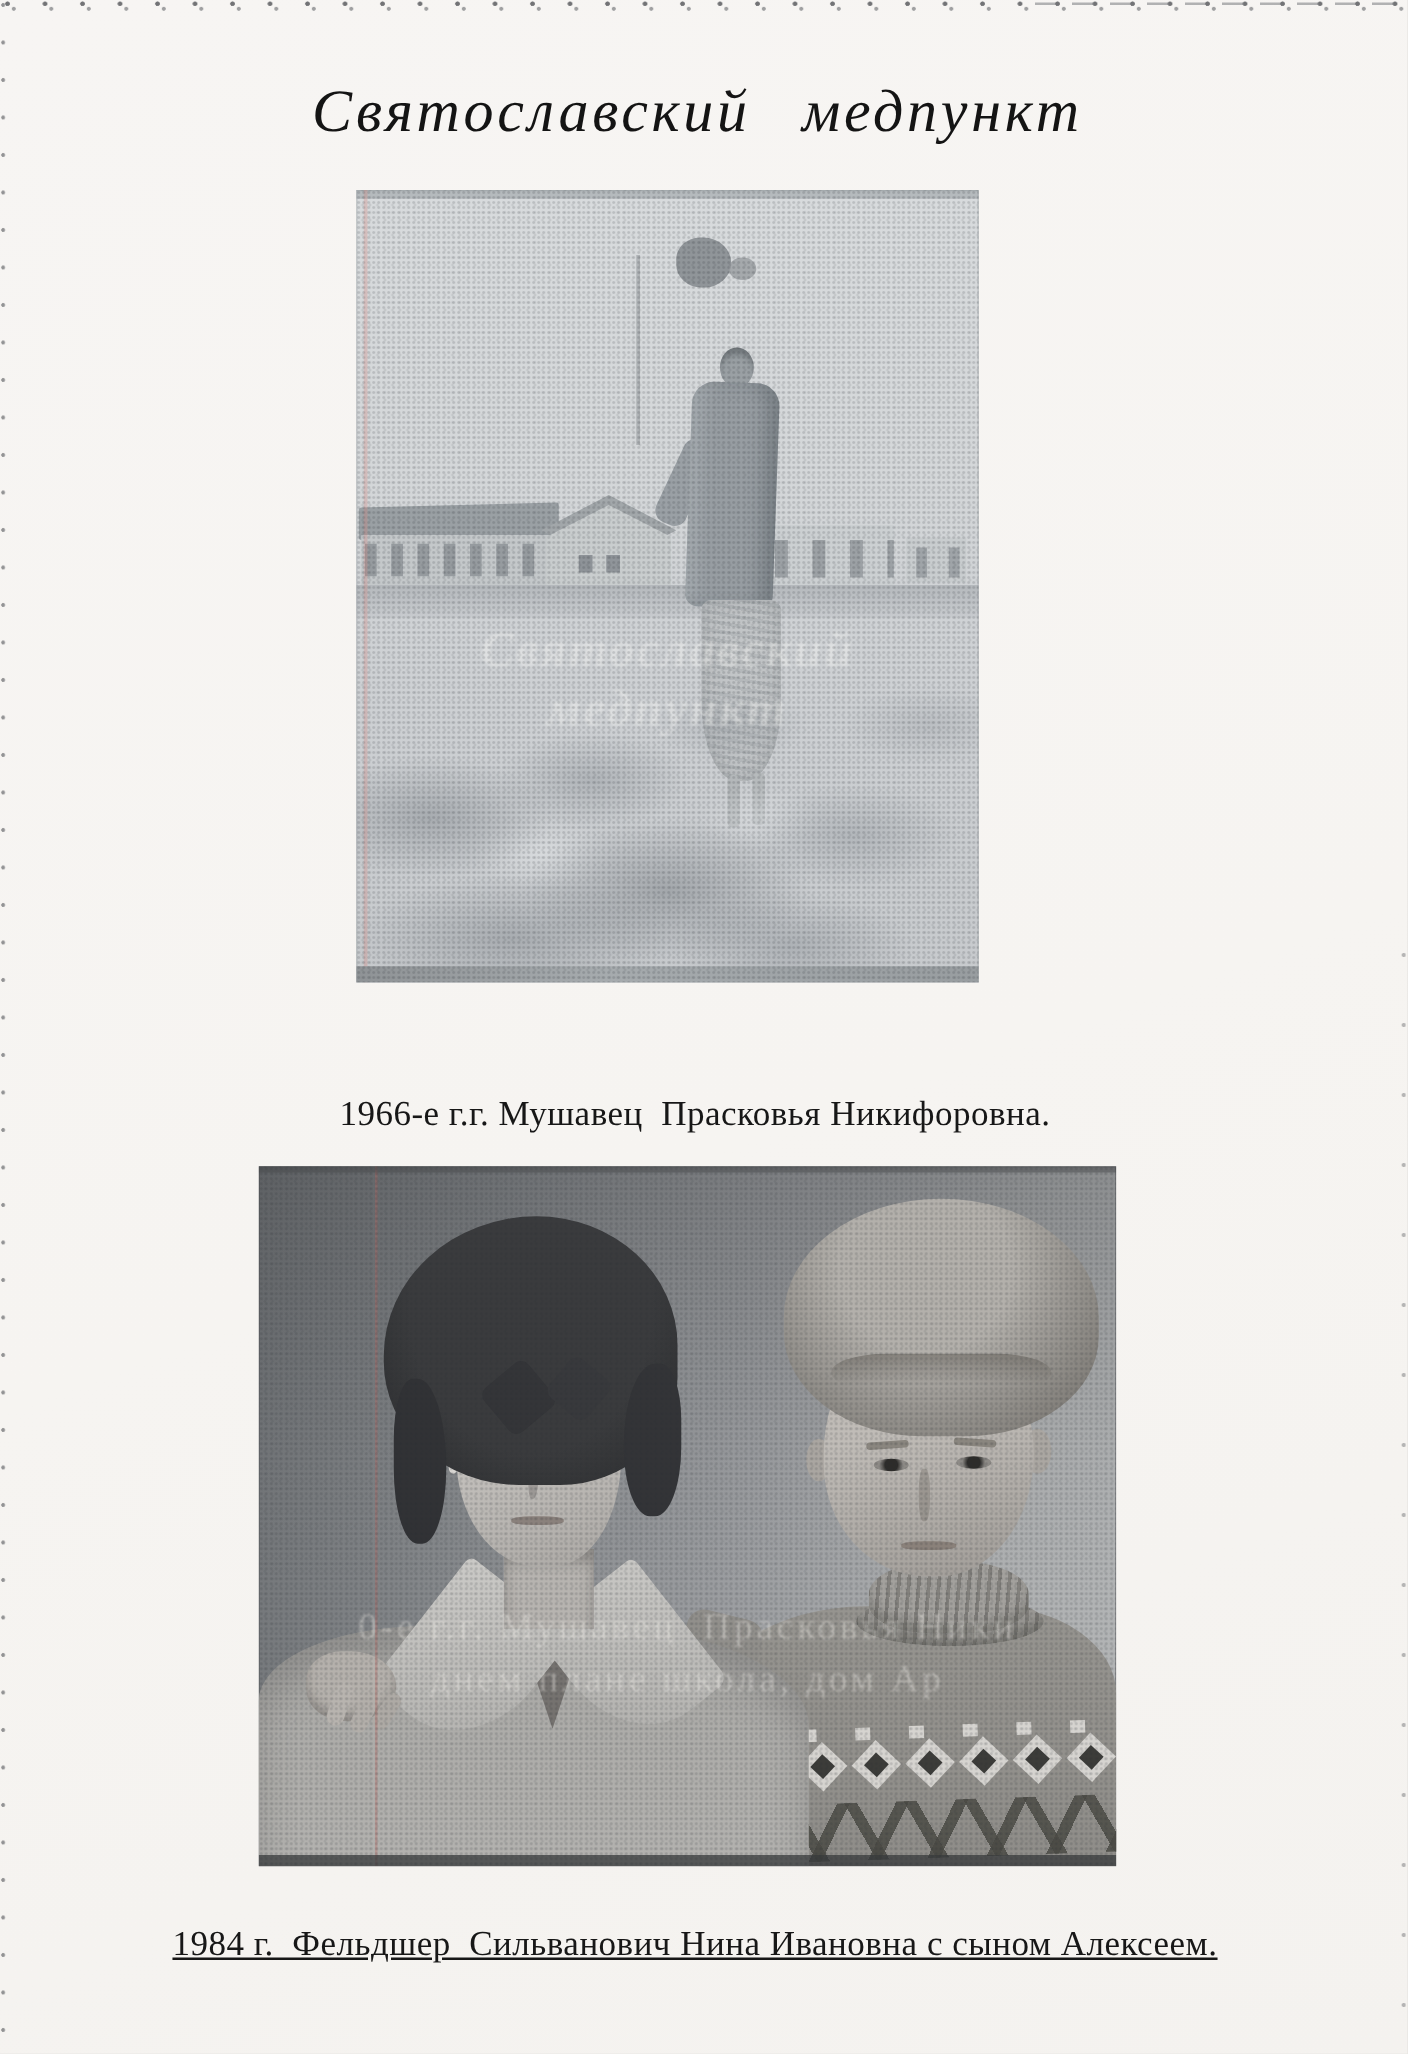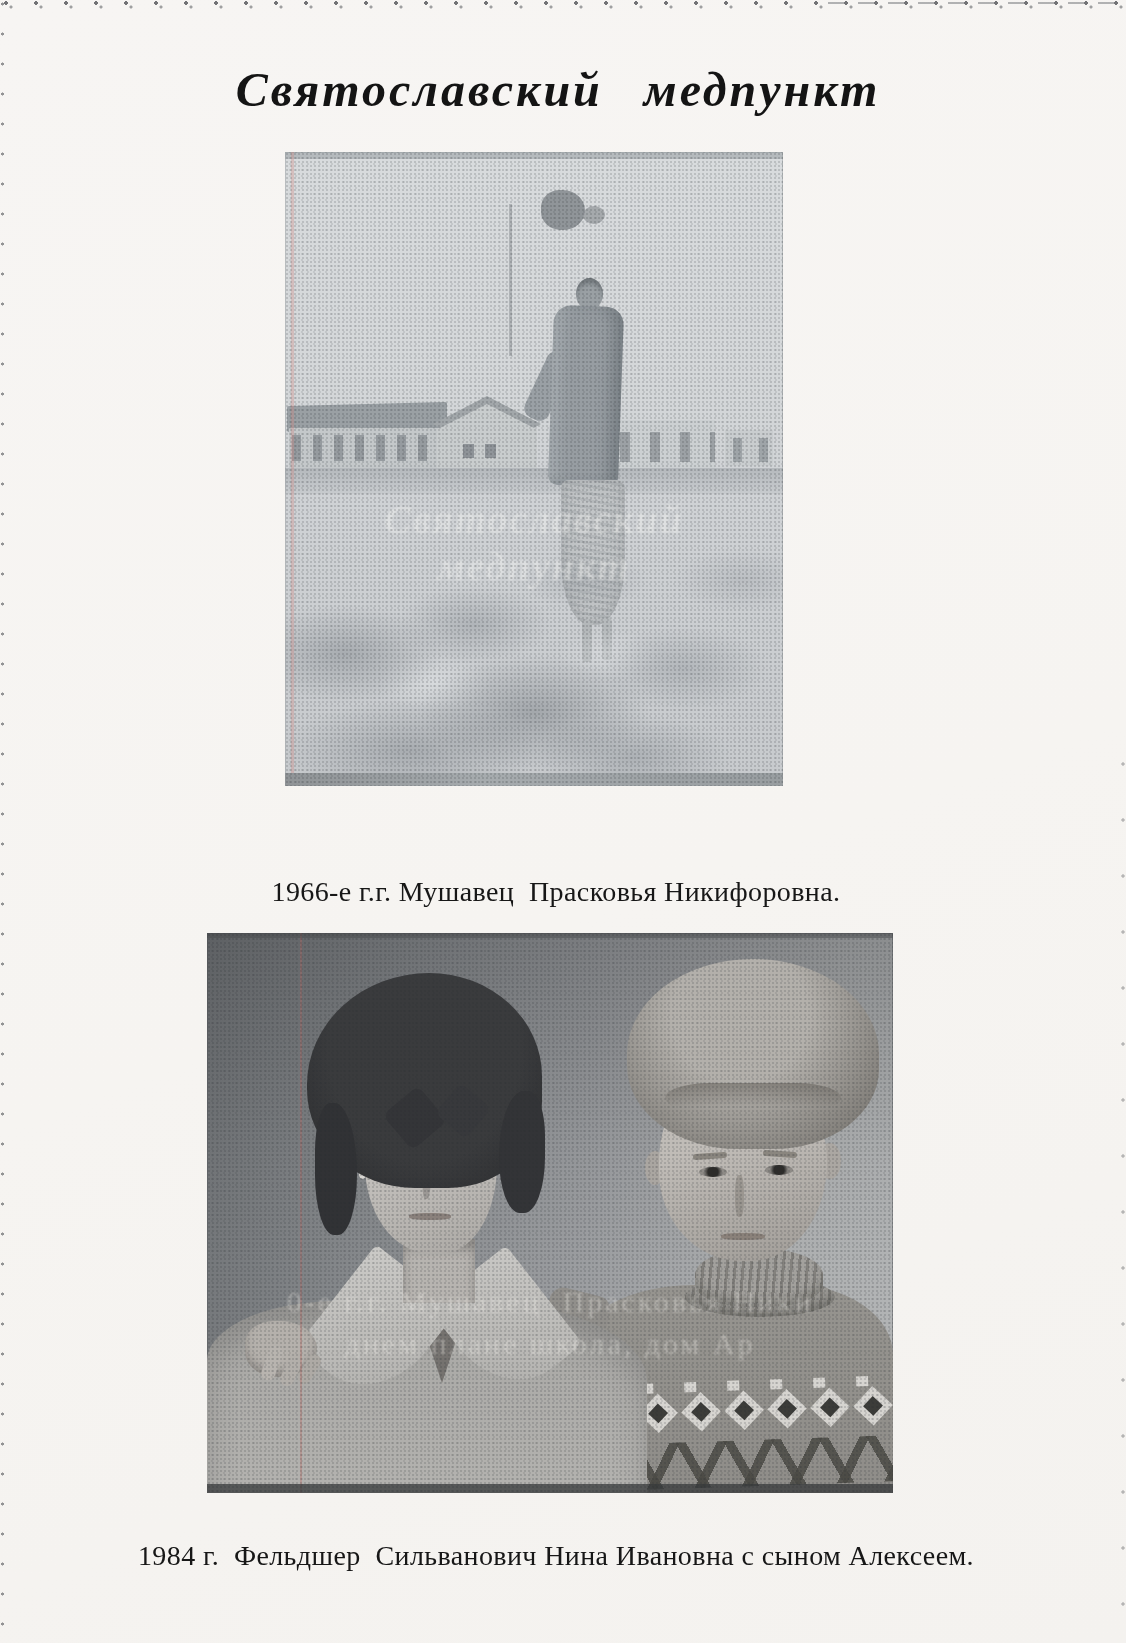--- a/index.html
+++ b/index.html
@@ -17,28 +17,28 @@
     background-image:repeating-linear-gradient(90deg, rgba(120,122,126,.55) 0 17px, transparent 17px 30px);}
   .edge-left{position:absolute;top:0;bottom:0;left:0;width:9px;
     background-image:radial-gradient(circle at 2.5px 4px, rgba(80,82,86,.6) 1.3px, transparent 1.8px);
     background-size:9px 30px;}
   .edge-right{position:absolute;top:760px;bottom:0;right:0;width:7px;opacity:.55;
     background-image:radial-gradient(circle at 4px 4px, rgba(80,82,86,.7) 1.4px, transparent 1.9px);
     background-size:7px 56px;}
 
   
   .title{position:absolute;top:62px;left:0;right:10px;margin:0;text-align:center;
-    font-size:48px;font-weight:bold;font-style:italic;letter-spacing:3px;word-spacing:26px;
+    font-size:48px;font-weight:normal;font-style:italic;letter-spacing:3px;word-spacing:26px;
     color:#141414;}
 
   
   .caption{position:absolute;left:0;right:14px;text-align:center;white-space:pre-wrap;
     font-size:28px;line-height:37px;letter-spacing:.4px;color:#171717;}
   .caption-1{top:799px;}
-  .caption-2{top:1537px;}
+  .caption-2{top:1537px;text-decoration:underline;}
 
   
   .photo{position:absolute;overflow:hidden;}
   .grain{position:absolute;inset:0;pointer-events:none;
     background-image:
       radial-gradient(rgba(38,42,48,.16) 1px, transparent 1.25px),
       radial-gradient(rgba(38,42,48,.10) 1px, transparent 1.3px);
     background-size:4px 4px,6px 6px;background-position:0 0,2px 3px;}
   .abs{position:absolute;}
 

